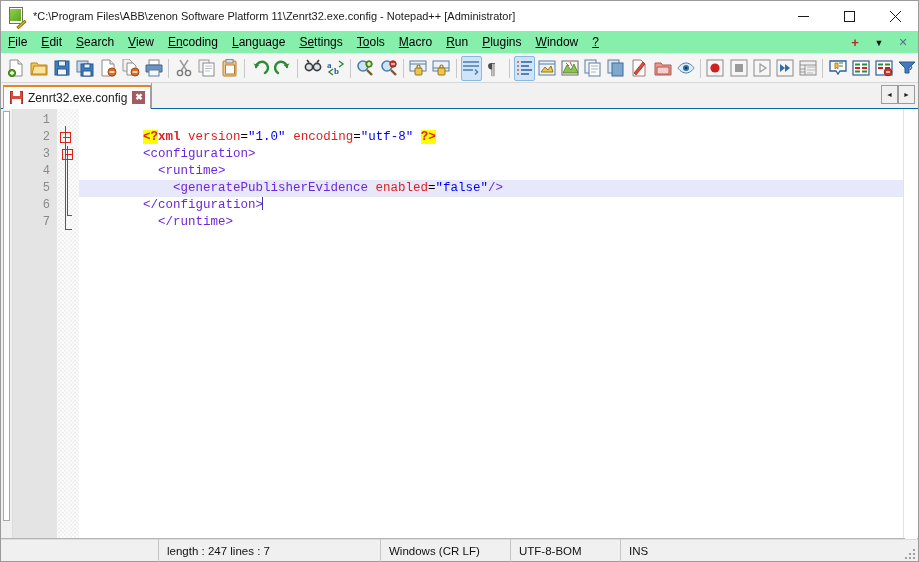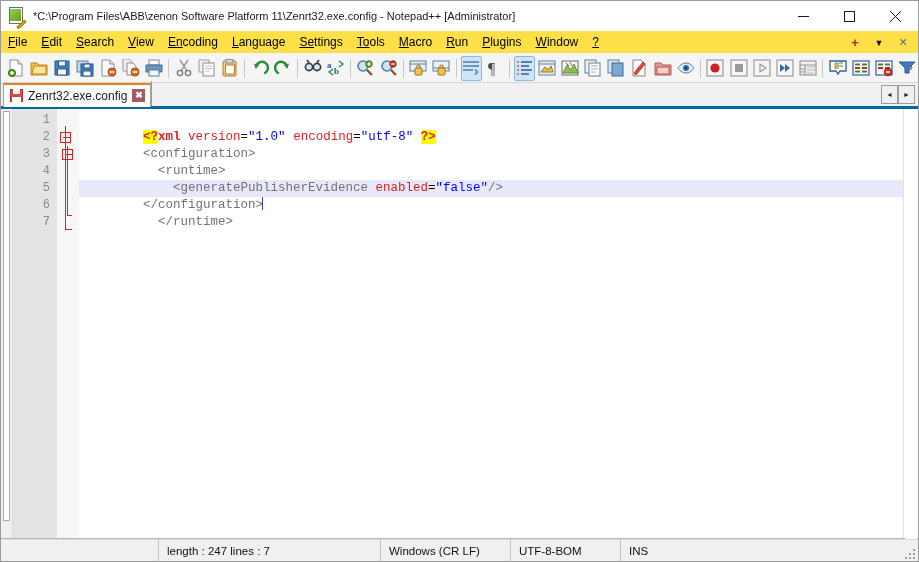--- a/index.html
+++ b/index.html
@@ -58,21 +58,21 @@
   .win-btn {
     width: 46px; height: 30px;
     display: flex; align-items: center; justify-content: center;
     font-size: 12px; color: #1a1a1a;
   }
   .win-btn svg { display: block; }
 
   
   .menubar {
     height: 23px; flex: 0 0 23px;
-    background: #fde047;
+    background: #86efac;
     display: flex; align-items: center;
     position: relative;
     border-bottom: 1px solid #f1f1f1;
   }
   .menu-item {
     font-size: 12px; color: #000;
     padding: 2px 7px 2px 7px;
     white-space: nowrap;
   }
   .menu-item u { text-decoration: underline; }
@@ -111,21 +111,21 @@
   .tb svg { display: block; }
   .tb-overflow {
     position: absolute; right: 5px; top: 6px;
     font-size: 12px; color: #4b6cb0; font-weight: bold;
   }
 
   
   .tabbar {
     height: 26px; flex: 0 0 26px;
     background: #f1f1f1;
-    border-bottom: 3px solid #0369a1;
+    border-bottom: 1px solid #0369a1;
     display: flex; align-items: flex-end;
     position: relative;
     padding-left: 2px;
   }
   .tab {
     height: 24px;
     background: #fdfdfd;
     border: 1px solid #9f9f9f;
     border-bottom: 1px solid #fdfdfd;
     display: flex; align-items: center;
@@ -247,21 +247,21 @@
     height: 17px; line-height: 17px;
     font-family: "Liberation Mono", monospace;
     font-size: 12.5px;
     white-space: pre;
     padding-left: 4px;
     color: #000;
   }
   .code-line.current {
     background: #e8e8fb;
   }
-  .tk-tag    { color: #737373; }
+  .tk-tag    { color: #6d28d9; }
   .tk-attr   { color: #e02020; }
   .tk-val    { color: #0000ff; }
   .tk-val2   { color: #9510c8; }
   .tk-eq     { color: #000000; }
   .tk-pi     { color: #e02020; background: #ffff00; font-weight: bold; }
   .tk-pin    { color: #e02020; font-weight: bold; }
   .caret {
     display: inline-block;
     width: 1px; height: 13px;
     background: #3b3bb0;

